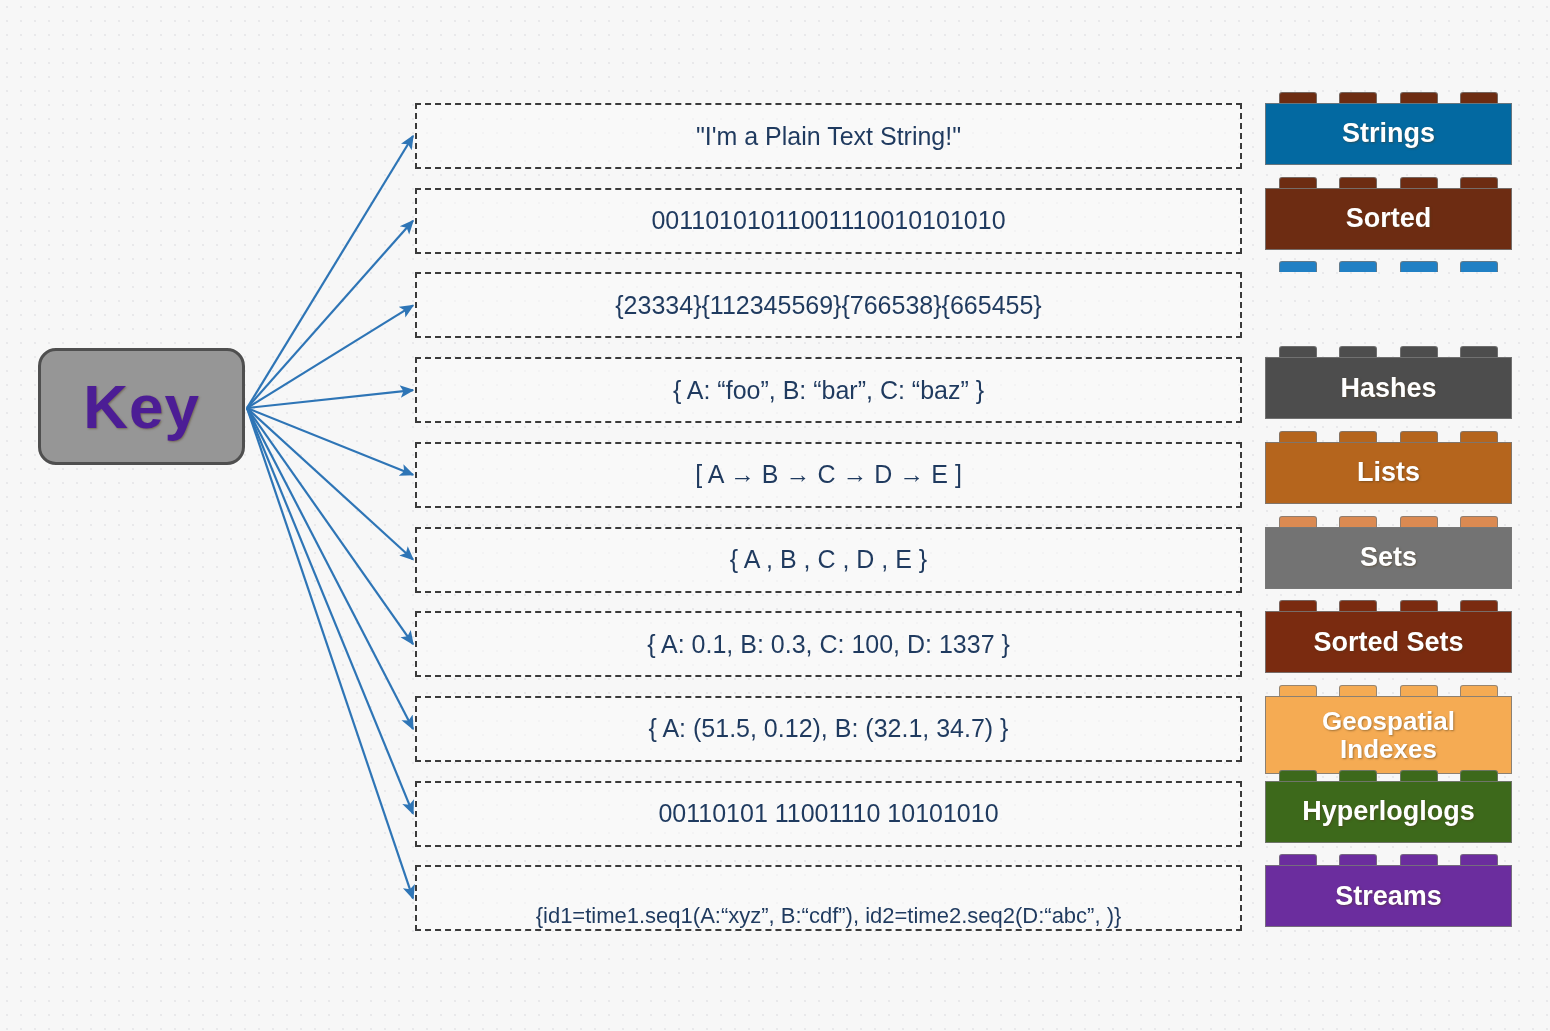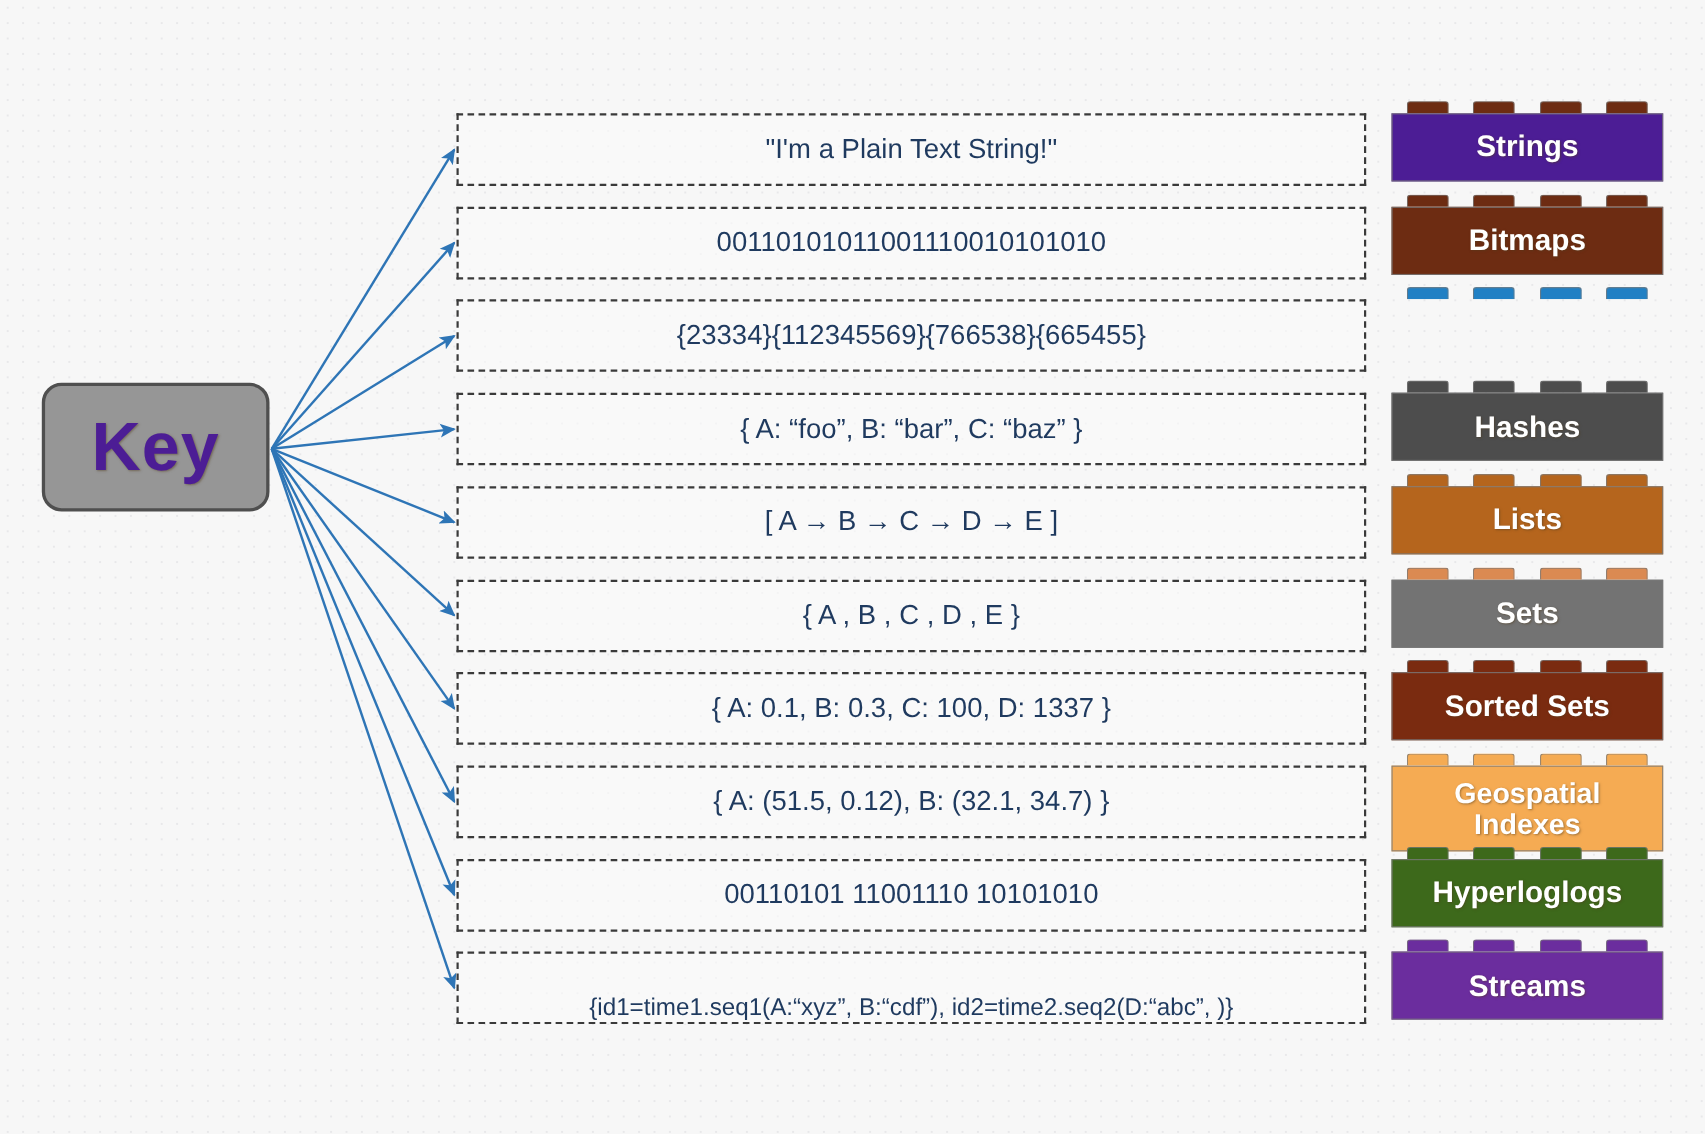--- a/index.html
+++ b/index.html
@@ -103,36 +103,36 @@
       <div class="vbox" style="top: 103px; height: 66px;">
         <span class="vtext">"I'm a Plain Text String!"</span>
       </div>
       <div class="brick" style="top: 92px;">
         <div class="studs">
           <span class="stud" style="background: rgb(109, 44, 18);"></span>
           <span class="stud" style="background: rgb(109, 44, 18);"></span>
           <span class="stud" style="background: rgb(109, 44, 18);"></span>
           <span class="stud" style="background: rgb(109, 44, 18);"></span>
         </div>
-        <div class="body speckle" style="background: #4c1d95; height: 62px;">
+        <div class="body speckle" style="background: #0369a1; height: 62px;">
           <span class="blabel">Strings</span>
         </div>
       </div>
       <div class="vbox" style="top: 187.7px; height: 66px;">
         <span class="vtext">00110101011001110010101010</span>
       </div>
       <div class="brick" style="top: 176.7px;">
         <div class="studs">
           <span class="stud" style="background: rgb(109, 44, 18);"></span>
           <span class="stud" style="background: rgb(109, 44, 18);"></span>
           <span class="stud" style="background: rgb(109, 44, 18);"></span>
           <span class="stud" style="background: rgb(109, 44, 18);"></span>
         </div>
         <div class="body speckle" style="background: rgb(109, 44, 18); height: 62px;">
-          <span class="blabel">Bitmaps</span>
+          <span class="blabel">Sorted</span>
         </div>
       </div>
       <div class="vbox" style="top: 272.4px; height: 66px;">
         <span class="vtext">{23334}{112345569}{766538}{665455}</span>
       </div>
       <div class="brick" style="top: 261.4px;">
         <div class="studs">
           <span class="stud" style="background: rgb(33, 128, 196);"></span>
           <span class="stud" style="background: rgb(33, 128, 196);"></span>
           <span class="stud" style="background: rgb(33, 128, 196);"></span>

